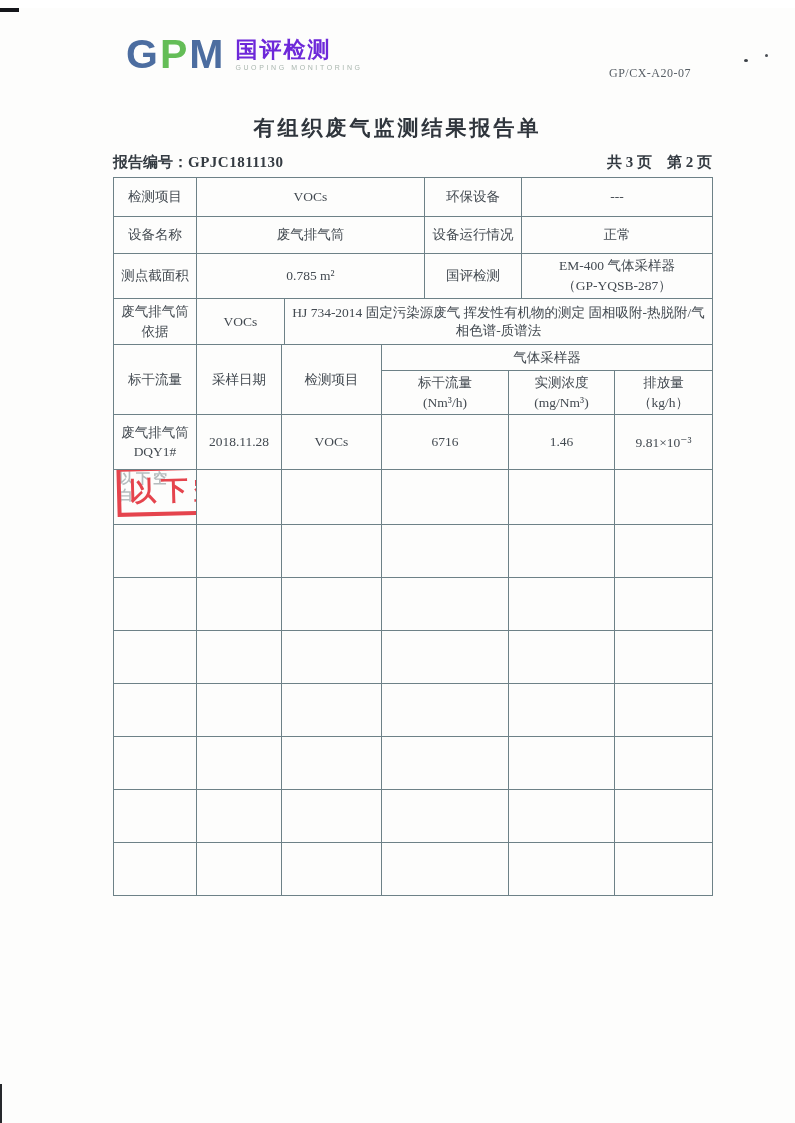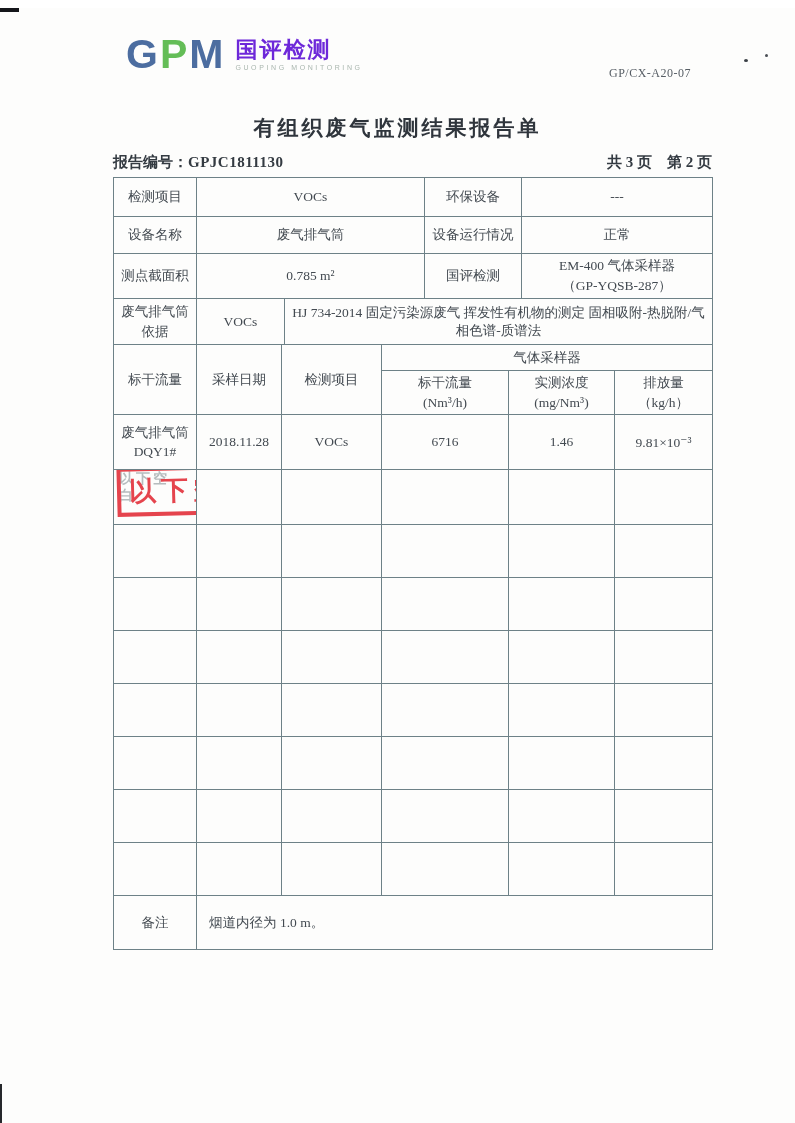--- a/index.html
+++ b/index.html
@@ -231,29 +231,17 @@
         <td></td>
             <td></td>
             <td></td>
             <td></td>
             <td></td>
             <td></td>
       </tr>
     </tbody>
       </table>
 
-    <table>
-      <colgroup>
-          <col style="width:83px">
-          <col style="width:516px">
-        </colgroup>
-      <tbody>
-          <tr class="rremark">
-        <td>备注</td>
-        <td class="left">烟道内径为 1.0 m。</td>
-      </tr>
-    </tbody>
-      </table>
 
   </div>
 
 
 </div>
 
 </body></html>

